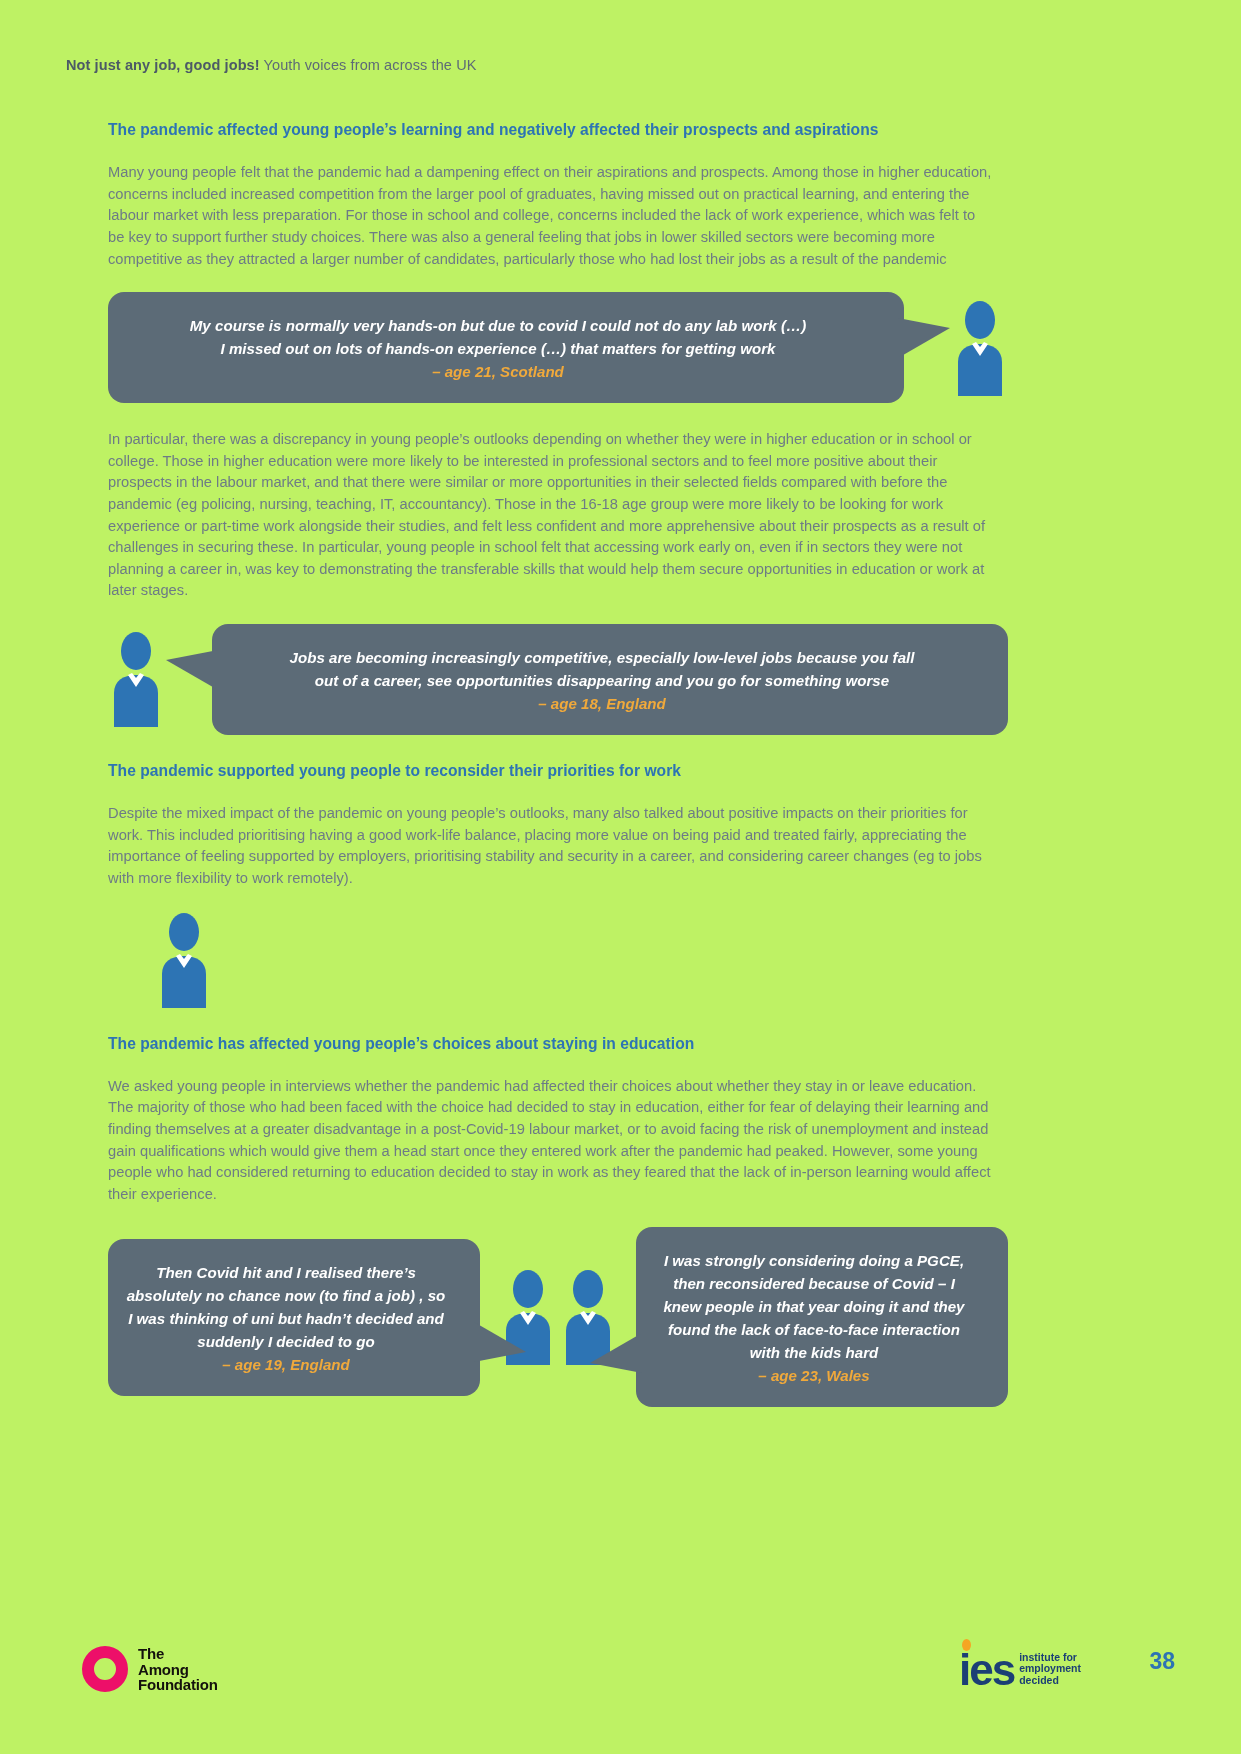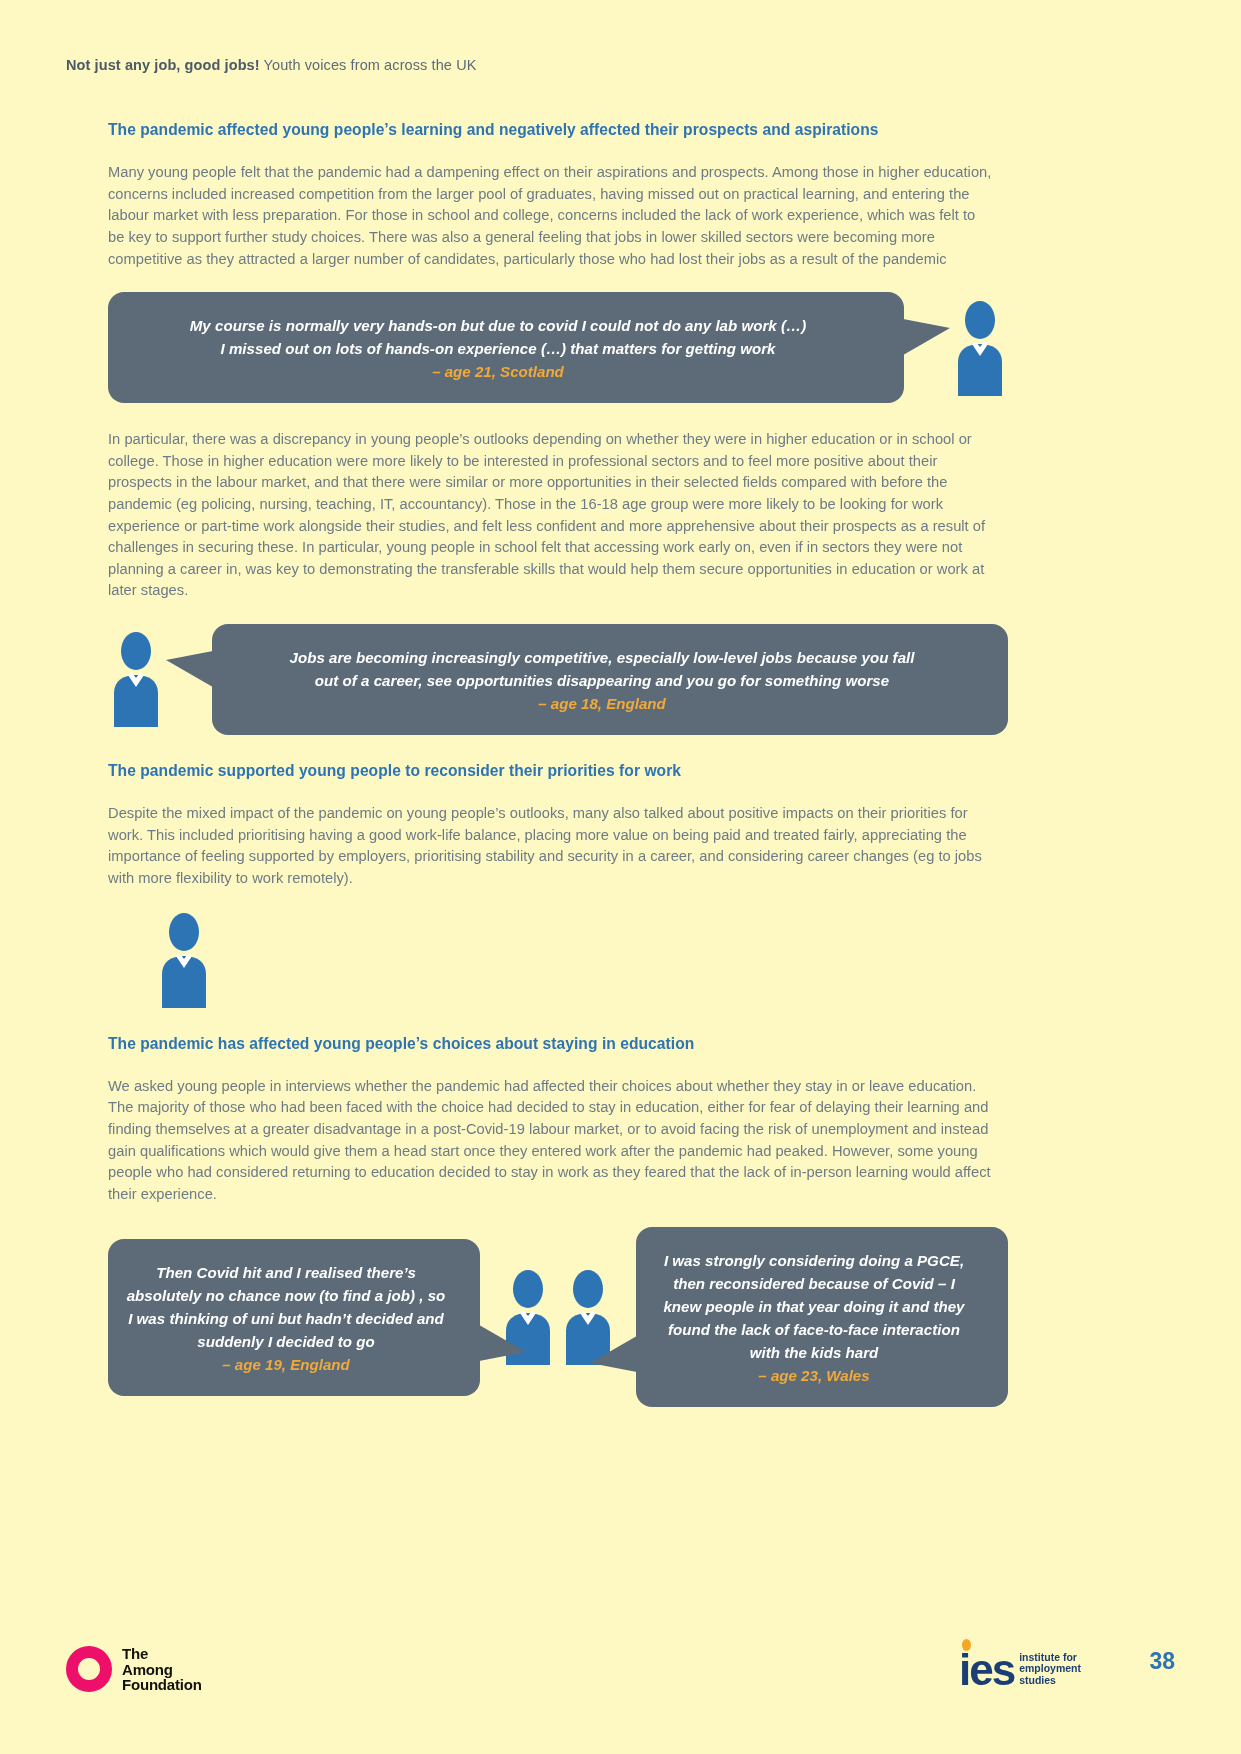--- a/index.html
+++ b/index.html
@@ -11,21 +11,21 @@
     width: 1241px;
     height: 1754px;
     position: relative;
     font-family: "Liberation Sans", sans-serif;
     -webkit-font-smoothing: antialiased;
   }
 
   .page {
     position: absolute;
     inset: 0;
-    background: #fef9c3;
+    background: #bef264;
   }
 
   
   .running-head {
     position: absolute;
     left: 66px;
     top: 57px;
     font-size: 14.5px;
     color: #5d6b76;
     letter-spacing: 0.1px;
@@ -147,21 +147,21 @@
     flex: 0 0 auto;
     display: flex;
     gap: 4px;
     align-items: center;
     padding: 0 4px;
   }
 
   
   .footer {
     position: absolute;
-    left: 0;
+    left: 16px;
     right: 0;
     bottom: 38px;
     height: 70px;
   }
   .hf-logo {
     position: absolute;
     left: 66px;
     top: 0;
     display: flex;
     align-items: center;
@@ -326,20 +326,20 @@
     </div>
 
     <div class="ies-logo">
       <div class="ies-mark">
         <span class="ies-dot"></span>
         <span>ies</span>
       </div>
       <div class="ies-words">
         <div>institute for</div>
         <div>employment</div>
-        <div>studies</div>
+        <div>decided</div>
       </div>
     </div>
 
     <div class="page-number">38</div>
   </div>
 
 </div>
 
 </body></html>

